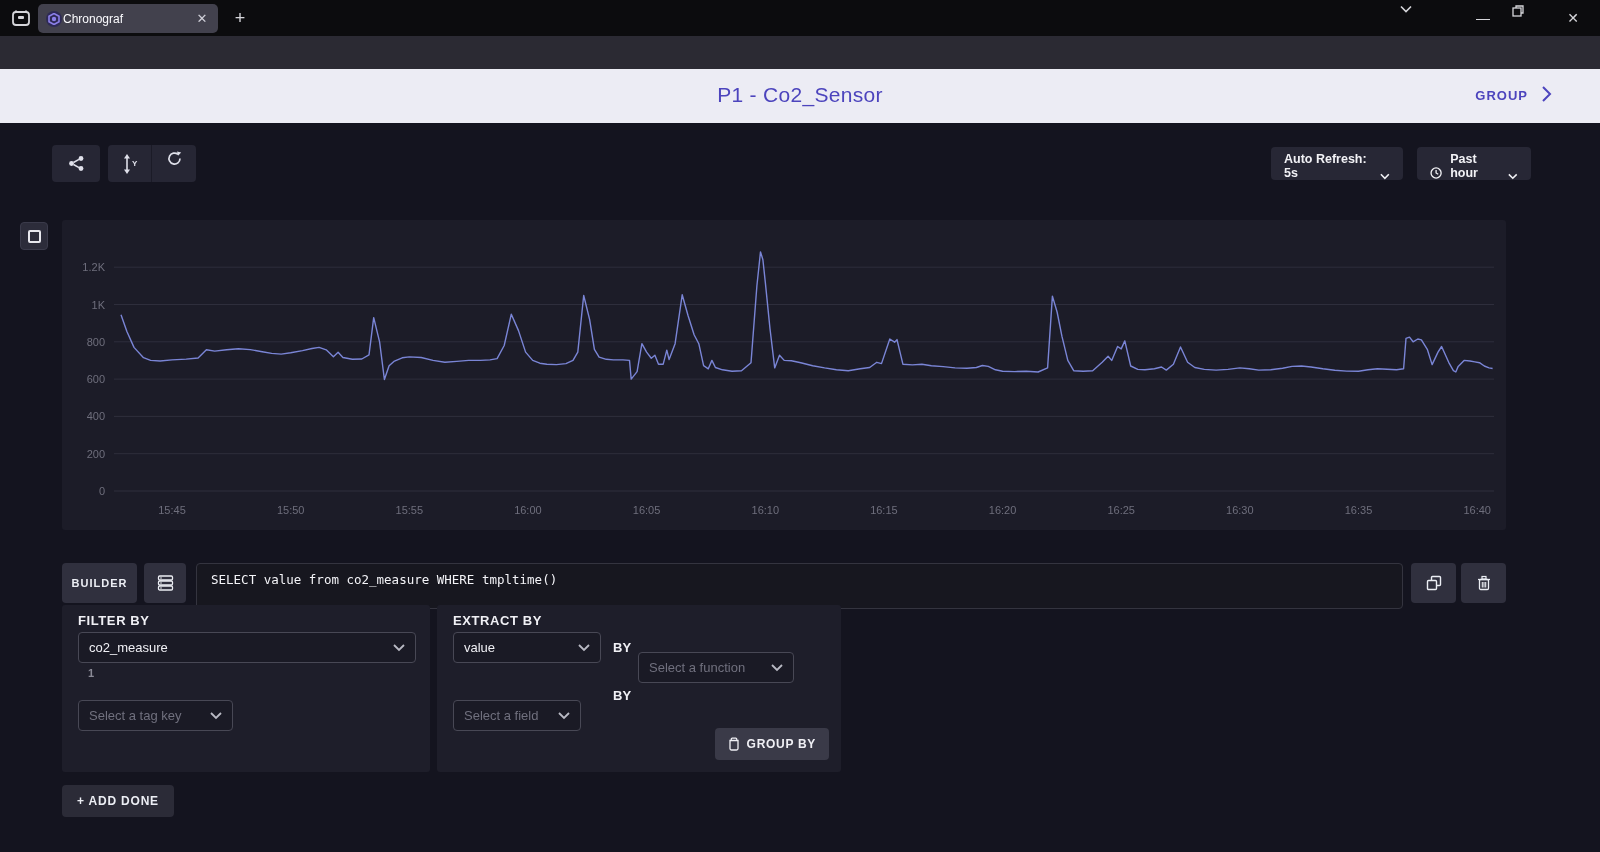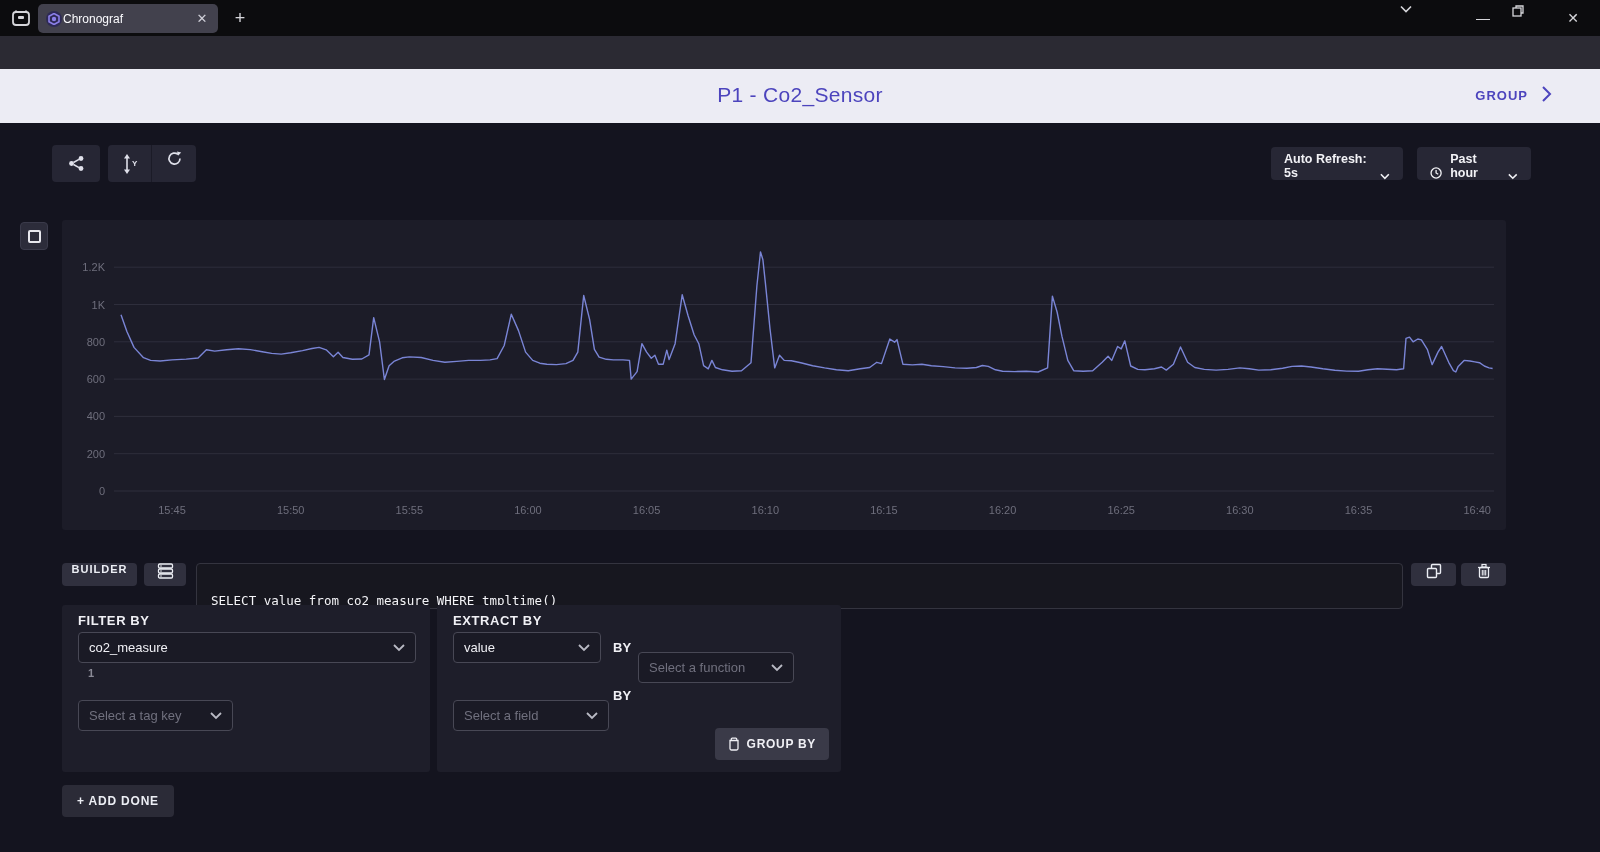--- a/index.html
+++ b/index.html
@@ -41,24 +41,24 @@
 
   .viz-check { position:absolute; left:20px; top:222px; width:28px; height:28px; background:#2c2c3a; border:1px solid #3a3a4a; border-radius:4px;
                display:flex; align-items:center; justify-content:center; }
   .viz-check .inner { width:13px; height:13px; border:2px solid #e8e8ee; border-radius:2px; }
 
   
   .chart-panel { position:absolute; left:62px; top:220px; width:1444px; height:310px; background:#1c1c28; border-radius:3px; }
   .chart-panel text.tick { font-family:"Liberation Sans", sans-serif; font-size:11px; fill:#6e6e7c; }
 
   
-  .qbtn { position:absolute; top:563px; height:23px; background:#30303e; border-radius:4px; display:flex; justify-content:center;
+  .qbtn { position:absolute; top:563px; height:40px; background:#30303e; border-radius:4px; display:flex; align-items:center; justify-content:center;
           color:#eceef4; font-size:11px; font-weight:bold; letter-spacing:1px; }
   .query-field { position:absolute; left:196px; top:563px; width:1207px; height:46px; background:#17171f; border:1.5px solid #34343f; border-radius:4px;
-                 display:flex; align-items:flex-end; padding:0 14px; color:#f4f4f8; font-family:"DejaVu Sans Mono", monospace; font-size:12.5px; }
+                 display:flex; align-items:flex-start; padding:8px 14px; color:#f4f4f8; font-family:"DejaVu Sans Mono", monospace; font-size:12.5px; }
 
   .panel { position:absolute; top:605px; height:167px; background:#1e1e2a; border-radius:3px; }
   .panel h3 { color:#f0f0f5; font-size:13px; font-weight:bold; letter-spacing:0.6px; position:absolute; left:16px; top:8px; }
   .dd { position:absolute; height:31px; background:#1a1a25; border:1px solid #484855; border-radius:4px;
         display:flex; align-items:center; padding:0 10px; font-size:13px; color:#f0f0f5; }
   .dd .chev { margin-left:auto; color:#b9bac4; }
   .dd.placeholder { color:#70707e;margin-top:20px; }
   .bylab { position:absolute; color:#f0f0f5; font-size:13px; font-weight:bold; }
   .tagnum { position:absolute; color:#8a8a96; font-size:11px; font-weight:bold; }
   .groupby { position:absolute; height:31px; background:#3a3a48; border-radius:4px; display:flex; align-items:center; gap:7px; padding:16px 13px;
@@ -328,21 +328,21 @@
     </div>
     <div class="bylab" style="left:176px; top:35px;">BY</div>
     <div class="dd placeholder" style="left:201px; top:27px; width:156px;">
       <span>Select a function</span>
       <span class="chev">
           <svg width="12" height="8" viewBox="0 0 12 8">
             <polyline points="1,1 6,6 11,1" fill="none" stroke="#b9bac4" stroke-width="1.8"></polyline>
           </svg>
         </span>
     </div>
-    <div class="dd placeholder" style="left:16px; top:75px; width:156px;">
+    <div class="dd placeholder" style="left:16px; top:75px; width:128px;">
       <span>Select a field</span>
       <span class="chev">
           <svg width="12" height="8" viewBox="0 0 12 8">
             <polyline points="1,1 6,6 11,1" fill="none" stroke="#b9bac4" stroke-width="1.8"></polyline>
           </svg>
         </span>
     </div>
     <div class="bylab" style="left:176px; top:83px;">BY</div>
     <div class="groupby" style="right:12px; top:123px;">
       <svg width="12" height="14" viewBox="0 0 12 14">

